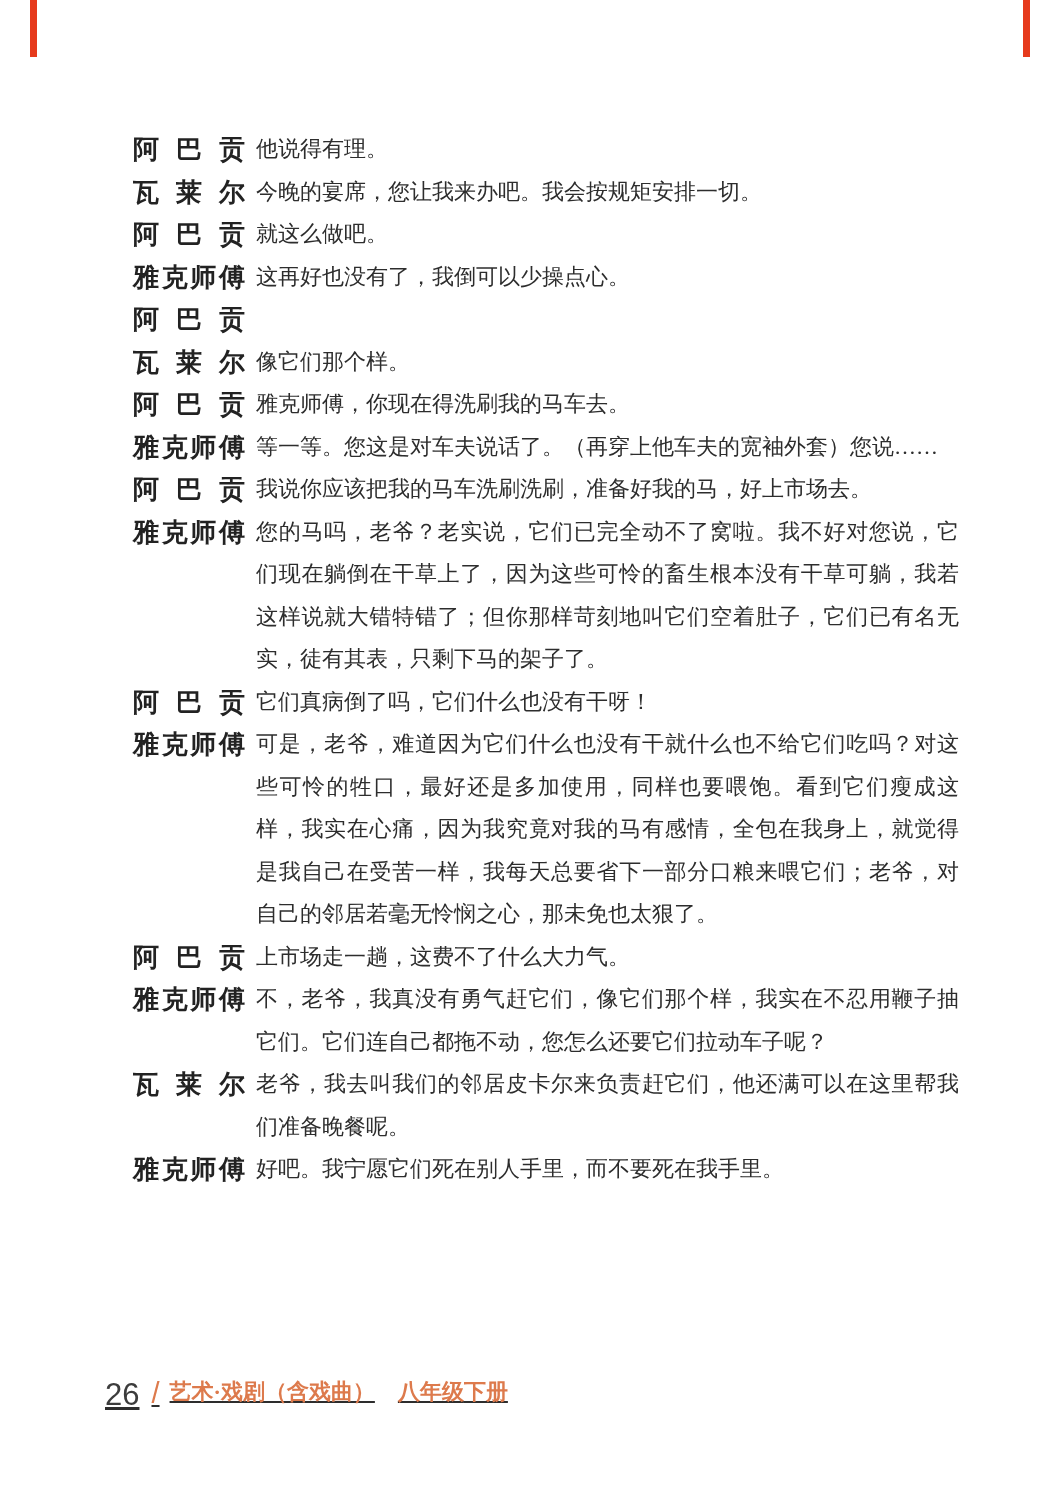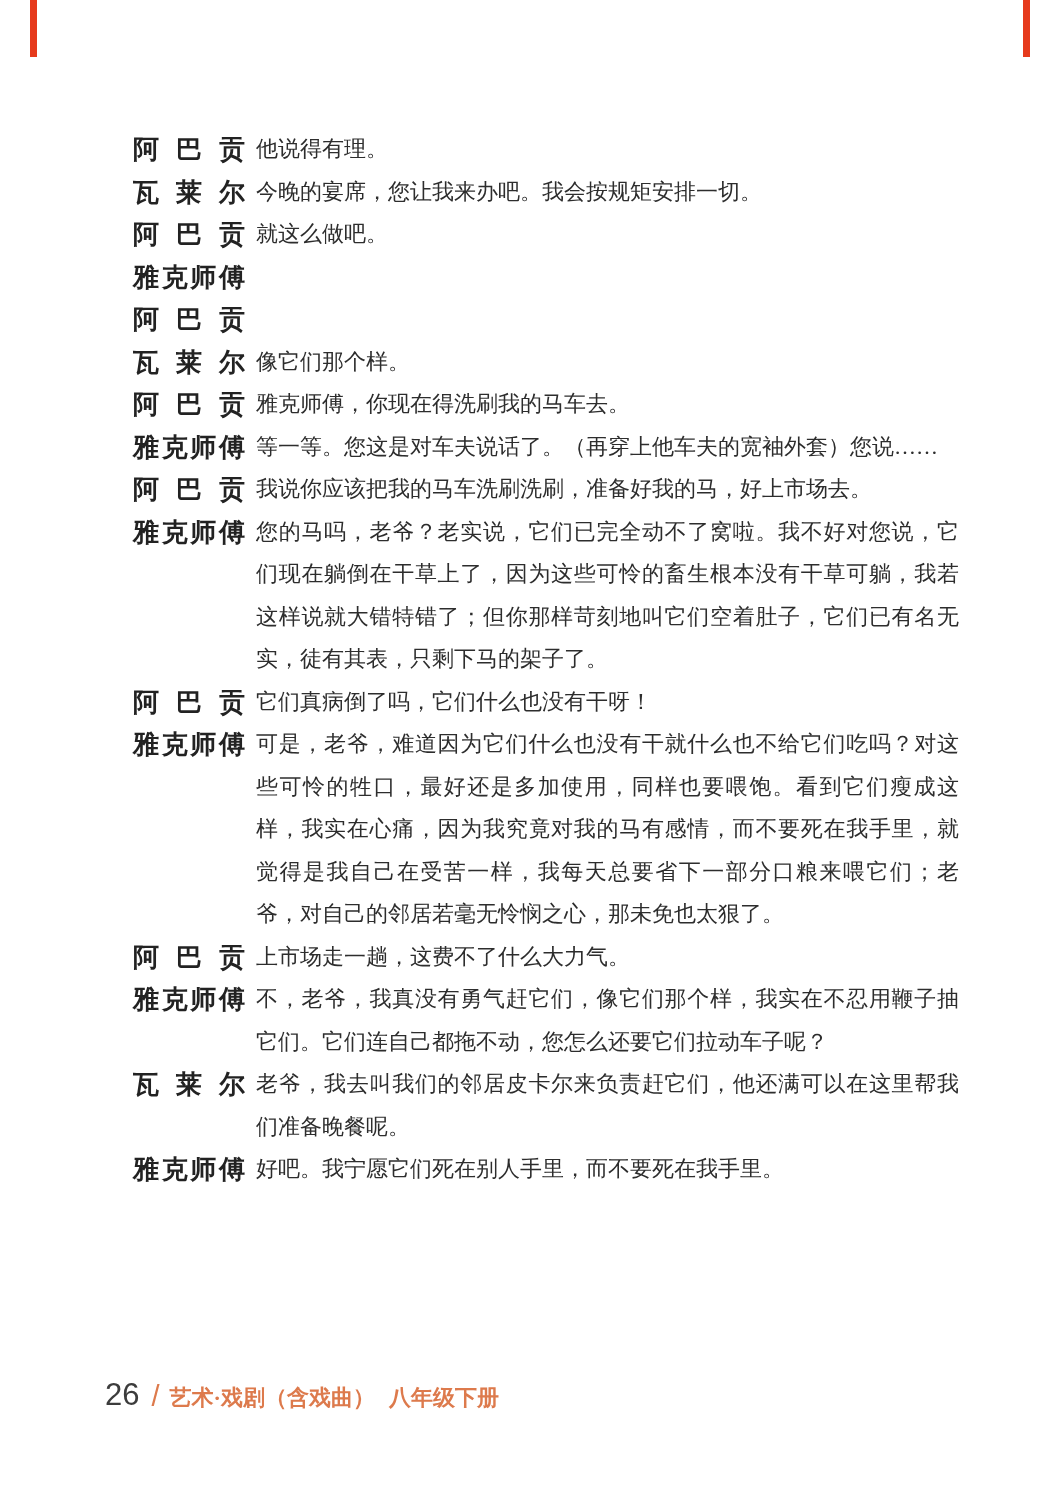--- a/index.html
+++ b/index.html
@@ -58,42 +58,43 @@
     text-align: justify;
     color: var(--text-color, #2d2d2d);
   }
 
   
   .footer {
     position: absolute;
     left: 105px;
     top: 1377px;
     display: flex;
-    align-items: flex-end;
+    align-items: flex-start;
     white-space: nowrap;
+    text-decoration: underline;
   }
   .pagenum {
     font-family: "Liberation Sans", "DejaVu Sans", sans-serif;
     font-weight: normal;
     font-size: 31px;
     color: #3c3c3c;
   }
   .slash {
     color: var(--footer-orange, #dd7a4c);
     font-family: "Liberation Sans", "DejaVu Sans", sans-serif;
     font-size: 29px;
     margin: 0 10px 0 12px;
   }
   .booktitle, .grade, .volume {
     font-family: "Liberation Serif", "DejaVu Serif", serif;
     font-weight: bold;
     font-size: 22px;
     color: var(--footer-orange, #dd7a4c);
   }
-  .grade  { margin-left: 14px; }
+  .grade  { margin-left: 23px; }
   .volume { }
 </style>
 </head>
 <body>
 
 <div class="page">
 
   <div class="bleed-tab left"></div>
   <div class="bleed-tab right"></div>
 
@@ -109,20 +110,21 @@
       <span class="speech">今晚的宴席，您让我来办吧。我会按规矩安排一切。</span>
     </div>
 
     <div class="row">
       <span class="speaker">阿巴贡</span>
       <span class="speech">就这么做吧。</span>
     </div>
 
     <div class="row">
       <span class="speaker">雅克师傅</span>
+      <span class="speech">这再好也没有了，我倒可以少操点心。</span>
     </div>
 
     <div class="row">
       <span class="speaker">阿巴贡</span>
     </div>
 
     <div class="row">
       <span class="speaker">瓦莱尔</span>
       <span class="speech">像它们那个样。</span>
     </div>
@@ -147,21 +149,21 @@
       <span class="speech">您的马吗，老爷？老实说，它们已完全动不了窝啦。我不好对您说，它们现在躺倒在干草上了，因为这些可怜的畜生根本没有干草可躺，我若这样说就大错特错了；但你那样苛刻地叫它们空着肚子，它们已有名无实，徒有其表，只剩下马的架子了。</span>
     </div>
 
     <div class="row">
       <span class="speaker">阿巴贡</span>
       <span class="speech">它们真病倒了吗，它们什么也没有干呀！</span>
     </div>
 
     <div class="row">
       <span class="speaker">雅克师傅</span>
-      <span class="speech">可是，老爷，难道因为它们什么也没有干就什么也不给它们吃吗？对这些可怜的牲口，最好还是多加使用，同样也要喂饱。看到它们瘦成这样，我实在心痛，因为我究竟对我的马有感情，而不要死在我手里，就觉得是我自己在受苦一样，我每天总要省下一部分口粮来喂它们；老爷，对自己的邻居若毫无怜悯之心，那未免也太狠了。</span>
+      <span class="speech">可是，老爷，难道因为它们什么也没有干就什么也不给它们吃吗？对这些可怜的牲口，最好还是多加使用，同样也要喂饱。看到它们瘦成这样，我实在心痛，因为我究竟对我的马有感情，全包在我身上，就觉得是我自己在受苦一样，我每天总要省下一部分口粮来喂它们；老爷，对自己的邻居若毫无怜悯之心，那未免也太狠了。</span>
     </div>
 
     <div class="row">
       <span class="speaker">阿巴贡</span>
       <span class="speech">上市场走一趟，这费不了什么大力气。</span>
     </div>
 
     <div class="row">
       <span class="speaker">雅克师傅</span>
       <span class="speech">不，老爷，我真没有勇气赶它们，像它们那个样，我实在不忍用鞭子抽它们。它们连自己都拖不动，您怎么还要它们拉动车子呢？</span>

